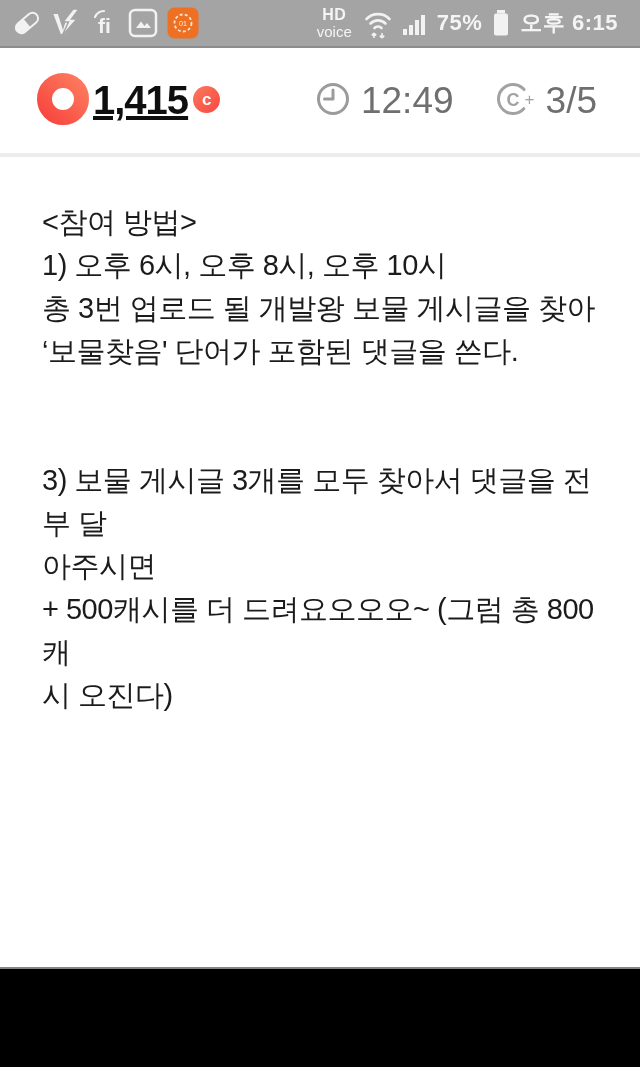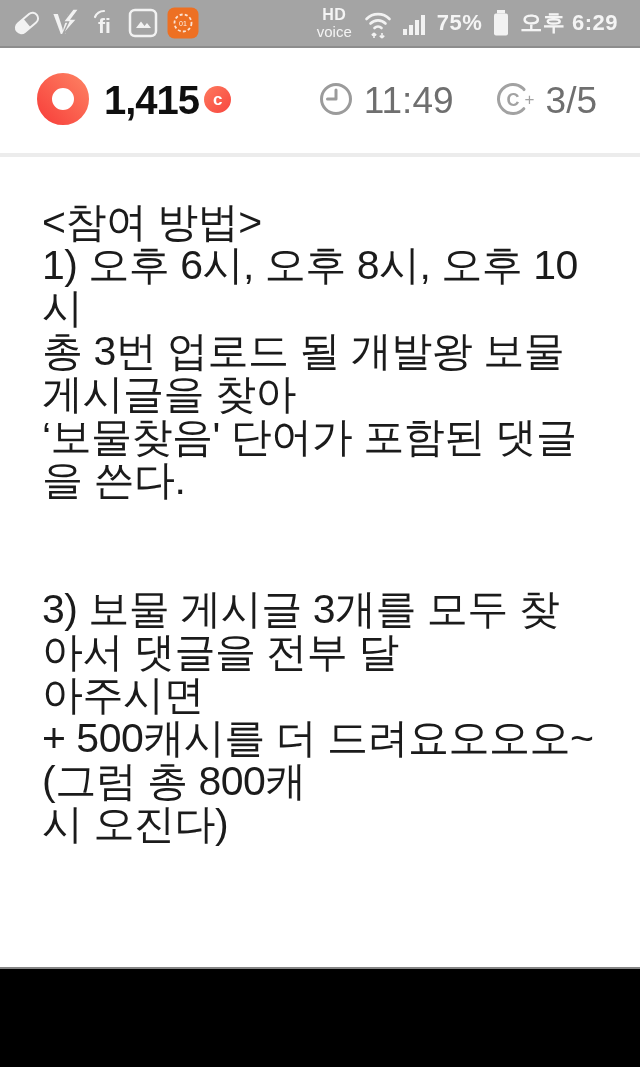--- a/index.html
+++ b/index.html
@@ -25,21 +25,21 @@
 
   
   .header {
     height:105px; background:#ffffff; flex:0 0 auto;
     display:flex; align-items:center; justify-content:space-between;
     padding:0 43px 0 37px;
   }
   .cash-group { display:flex; align-items:center; cursor:pointer; }
   .cash-amount {
     font-size:40px; font-weight:bold; color:#0f0f0f;
-    letter-spacing:-1px; margin-left:15px;
+    letter-spacing:-1px; margin-left:4px;text-decoration:underline;
   }
   .cash-badge {
     width:27px; height:27px; border-radius:50%;
     background:linear-gradient(315deg,#f8463f,#fd7a5e);
     color:#ffffff; font-size:17px; font-weight:bold;
     display:flex; align-items:center; justify-content:center;
     margin-left:5px; margin-top:-2px;
   }
   .header-right { display:flex; align-items:center; gap:42px; }
   .timer-group, .counter-group { display:flex; align-items:center; gap:10px; cursor:pointer; }
@@ -47,21 +47,21 @@
 
   
   .divider { height:4px; background:#ececec; flex:0 0 auto; }
 
   
   .content {
     flex:1 1 auto; background:#ffffff; overflow:hidden;
     padding:44px 42px 0 42px;
   }
   .para {
-    font-size:41px; line-height:43px; color:#1b1b1b;
+    font-size:29px; line-height:43px; color:#1b1b1b;
     letter-spacing:-0.5px; white-space:pre-line;
   }
   .para + .para { margin-top:86px; }
 
   
   .footer {
     height:100px; flex:0 0 auto; background:#000000;
     border-top:2px solid #858585;
   }
 </style>
@@ -127,21 +127,21 @@
         <rect x="19" y="5" width="4" height="20" fill="#f2f2f2"></rect>
       </svg>
     </span>
     <span class="sb-text">75%</span>
     <span class="sb-icon">
       <svg width="20" height="30" viewBox="0 0 20 30">
         <rect x="6" y="2" width="8" height="3.5" fill="#f2f2f2"></rect>
         <rect x="3" y="5.5" width="14" height="22" rx="2" fill="#f2f2f2"></rect>
       </svg>
     </span>
-    <span class="sb-text">오후 6:29</span>
+    <span class="sb-text">오후 6:15</span>
   </div>
 </div>
 
 <div class="header">
   <div class="cash-group">
     <span>
       <svg width="52" height="52" viewBox="0 0 52 52">
         <defs>
           <linearGradient id="gRed" x1="0" y1="1" x2="1" y2="0">
             <stop offset="0" stop-color="#f8463f"></stop>
@@ -156,21 +156,21 @@
   </div>
 
   <div class="header-right">
     <div class="timer-group">
       <span>
         <svg width="36" height="36" viewBox="0 0 36 36">
           <circle cx="18" cy="18" r="14.5" fill="none" stroke="#9b9b9b" stroke-width="3"></circle>
           <path d="M18 9 V18 H9.5" fill="none" stroke="#9b9b9b" stroke-width="3" stroke-linecap="round" stroke-linejoin="round"></path>
         </svg>
       </span>
-      <span class="gray-value">11:49</span>
+      <span class="gray-value">12:49</span>
     </div>
 
     <div class="counter-group">
       <span>
         <svg width="40" height="36" viewBox="0 0 40 36">
           <circle cx="17" cy="18" r="14.5" fill="none" stroke="#a2a2a2" stroke-width="3" stroke-dasharray="69.8 21.3" transform="rotate(42 17 18)" stroke-linecap="round"></circle>
           <text x="17" y="24.5" font-size="18" font-weight="600" fill="#a2a2a2" text-anchor="middle" font-family="Liberation Sans, sans-serif">C</text>
           <text x="33.5" y="23.5" font-size="17" font-weight="500" fill="#a2a2a2" text-anchor="middle" font-family="Liberation Sans, sans-serif">+</text>
         </svg>
       </span>

